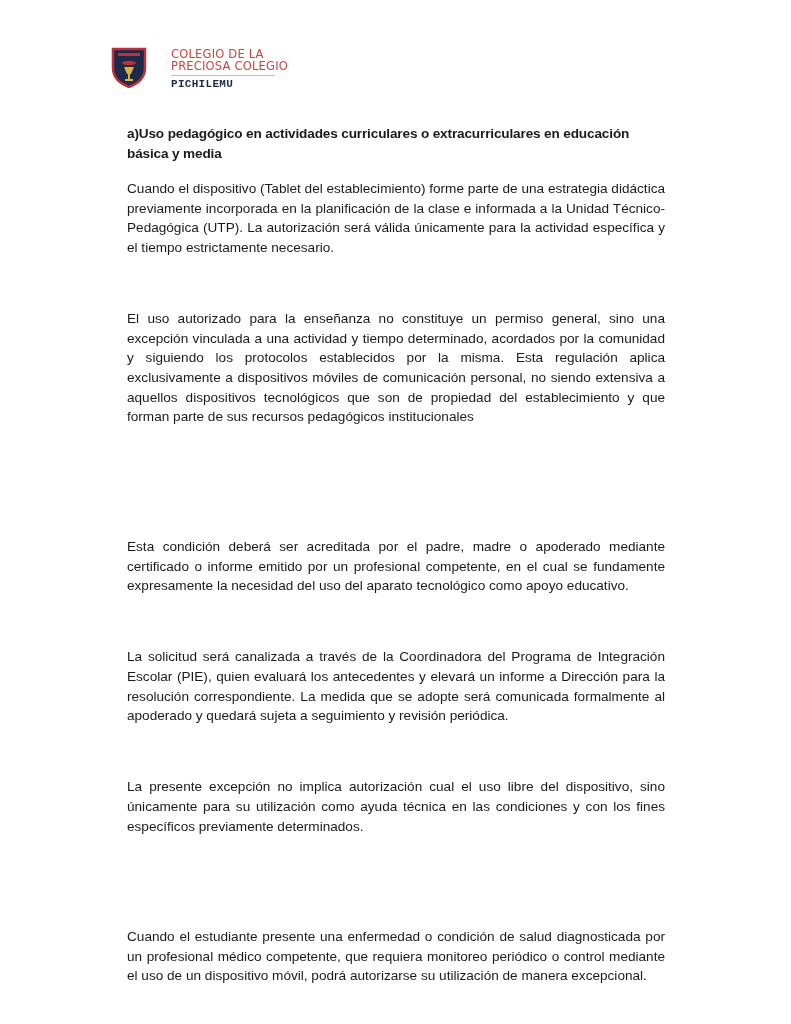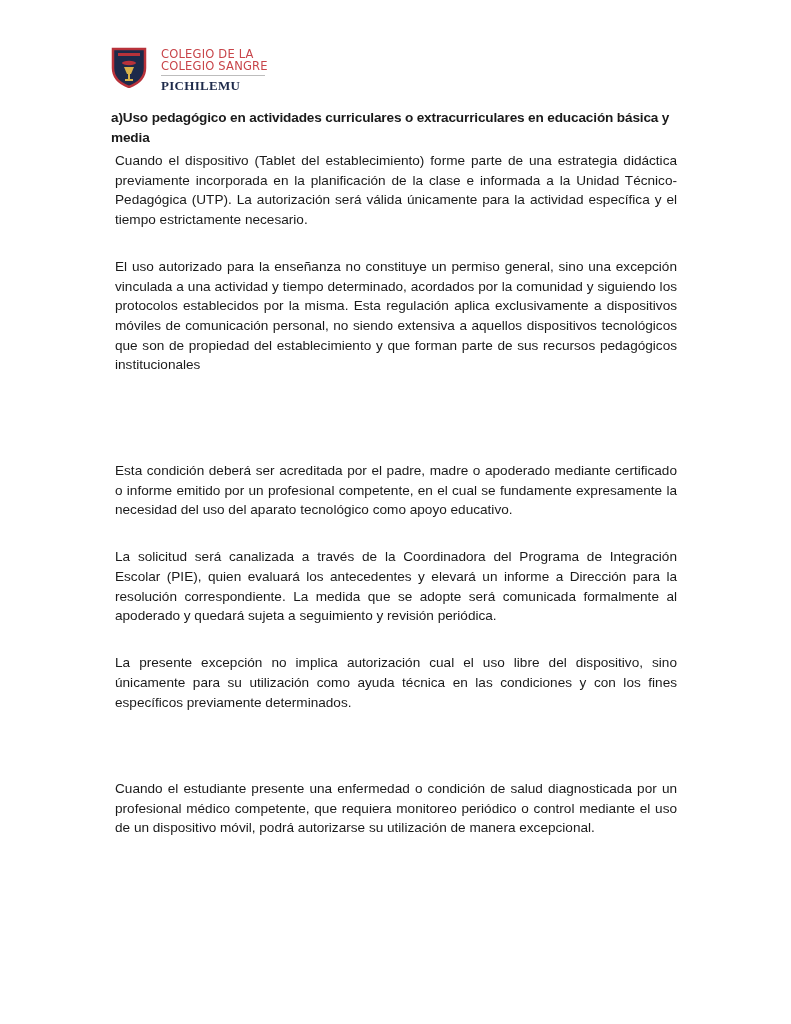--- a/index.html
+++ b/index.html
@@ -1,45 +1,45 @@
 <!DOCTYPE html>
 <html><head>
 <meta charset="utf-8">
 <style>
   html, body { margin:0; padding:0; background:#ffffff; }
   body { width:791px; height:1024px; position:relative; overflow:hidden;
          font-family:"Liberation Sans", sans-serif; color:#1a1a1a; }
   .logo { position:absolute; left:111px; top:46px; display:flex; align-items:flex-start; }
   .shield { width:36px; height:42px; }
-  .logo-text { margin-left:14px; margin-top:2px; }
+  .logo-text { margin-left:24px; margin-top:2px; }
   .logo-line1, .logo-line2 { color:#c8454a; font-size:11.5px; line-height:12px; letter-spacing:0.2px;
          font-family:"DejaVu Sans", sans-serif; }
   .logo-rule { height:1px; background:#bdbdbd; width:104px; margin:3px 0 2px 0; }
-  .logo-sub { font-size:13px; font-weight:bold; color:#1d2a4a; letter-spacing:0.3px;
-         font-family:Liberation Serif, serif; }
+  .logo-sub { font-size:11px; font-weight:bold; color:#1d2a4a; letter-spacing:0.3px;
+         font-family:Liberation Mono, monospace; }
   .content { position:absolute; left:111px; top:108px; width:570px; font-size:13.6px; line-height:19.6px; }
-  .h { font-weight:bold; margin:0; }
-  .p { margin:4px; text-align:justify; }
+  .h { font-weight:bold; margin:16px; }
+  .p { margin:16px; text-align:justify; }
   .gap { height:19.6px; }
 </style>
 </head>
 <body>
 
 <div class="logo">
   <svg class="shield" viewBox="0 0 36 42">
     <path d="M2 3 L34 3 L34 22 Q34 35 18 41 Q2 35 2 22 Z" fill="#1d2a4a" stroke="#b8323a" stroke-width="2.5"></path>
     <rect x="7" y="7" width="22" height="3" fill="#b8323a"></rect>
     <ellipse cx="18" cy="17" rx="7" ry="2.2" fill="#b8323a"></ellipse>
     <path d="M13 21 L23 21 L20 28 L16 28 Z" fill="#d9b24a"></path>
     <rect x="17" y="28" width="2" height="5" fill="#d9b24a"></rect>
     <rect x="14" y="33" width="8" height="2" fill="#d9b24a"></rect>
   </svg>
   <div class="logo-text">
     <div class="logo-line1">COLEGIO DE LA</div>
-    <div class="logo-line2">COLEGIO SANGRE</div>
+    <div class="logo-line2">PRECIOSA COLEGIO</div>
     <div class="logo-rule"></div>
     <div class="logo-sub">PICHILEMU</div>
   </div>
 </div>
 
 <div class="content">
 
   <p class="h" style="letter-spacing:-0.15px;">a)Uso pedagógico en actividades curriculares o extracurriculares en educación básica y media</p>
   <p class="p">Cuando el dispositivo (Tablet del establecimiento) forme parte de una estrategia didáctica previamente incorporada en la planificación de la clase e informada a la Unidad Técnico-Pedagógica (UTP). La autorización será válida únicamente para la actividad específica y el tiempo estrictamente necesario.</p>
   <div class="gap"></div>

